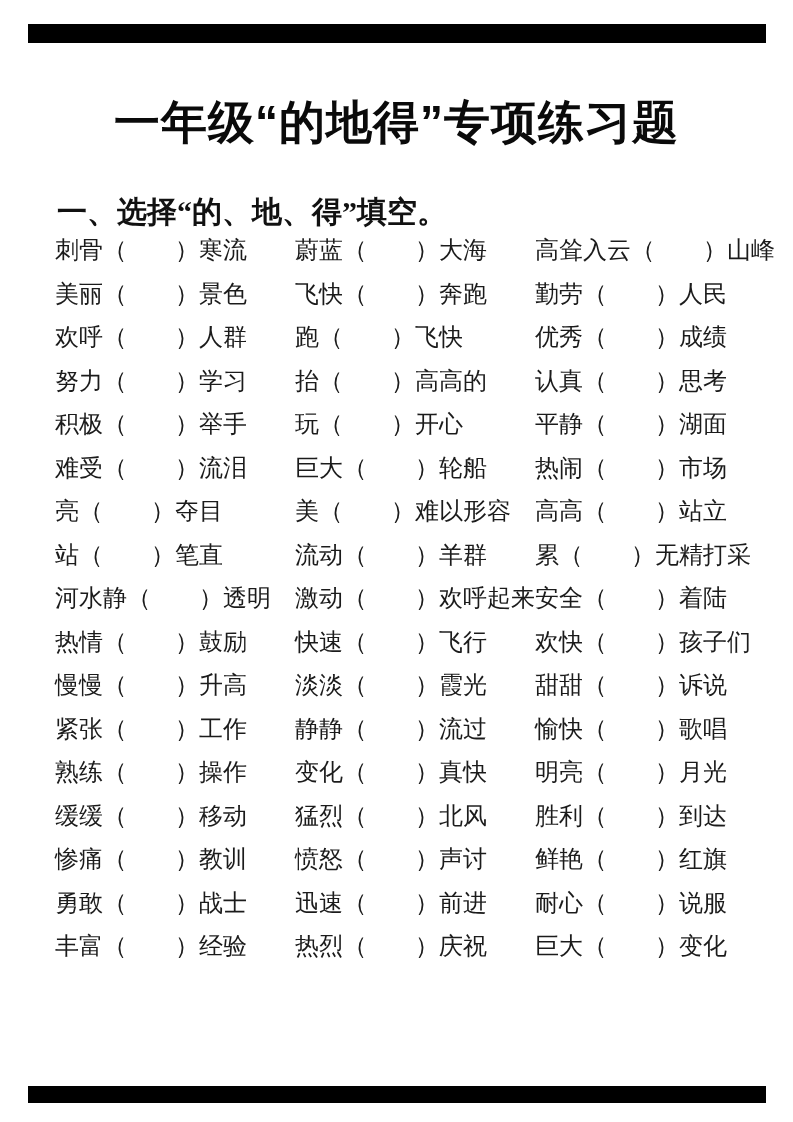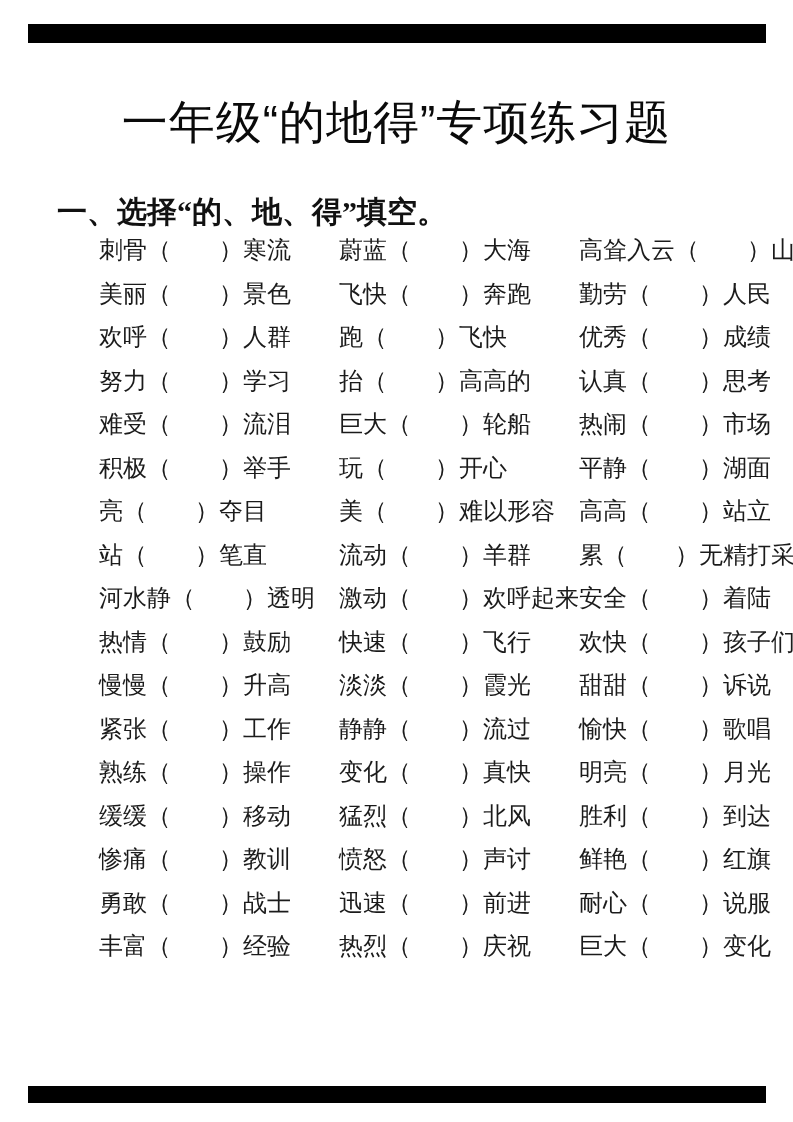--- a/index.html
+++ b/index.html
@@ -25,21 +25,21 @@
   .rule.top    { top: 24px;  height: 19px; }
   .rule.bottom { top: 1086px; height: 17px; }
   .doc-title {
     position: absolute;
     top: 92px;
     left: 0;
     width: 100%;
     margin: 0;
     text-align: center;
     font-family: "Liberation Sans", "DejaVu Sans", sans-serif;
-    font-weight: 400;
+    font-weight: 700;
     font-size: 46px;
     letter-spacing: 1px;
     color: #0a0a0a;
     white-space: nowrap;
   }
   .section-heading {
     position: absolute;
     top: 192px;
     left: 57px;
     margin: 0;
@@ -47,21 +47,20 @@
     font-weight: bold;
     font-size: 30px;
     color: #111111;
     white-space: nowrap;
   }
   .exercise-grid {
     position: absolute;
     top: 229px;
     left: 55px;
     right: 24px;
-    margin-left: 44px;
   }
   .exercise-row {
     display: grid;
     grid-template-columns: 240px 240px auto;
     height: 43.5px;
     line-height: 43.5px;
   }
   .exercise-item {
     font-size: 24px;
     white-space: nowrap;
@@ -94,28 +93,28 @@
         <span class="exercise-item">欢呼（　　）人群</span>
         <span class="exercise-item">跑（　　）飞快</span>
         <span class="exercise-item">优秀（　　）成绩</span>
       </div>
       <div class="exercise-row">
         <span class="exercise-item">努力（　　）学习</span>
         <span class="exercise-item">抬（　　）高高的</span>
         <span class="exercise-item">认真（　　）思考</span>
       </div>
       <div class="exercise-row">
+        <span class="exercise-item">积极（　　）举手</span>
+        <span class="exercise-item">玩（　　）开心</span>
+        <span class="exercise-item">平静（　　）湖面</span>
+      </div>
+      <div class="exercise-row">
         <span class="exercise-item">难受（　　）流泪</span>
         <span class="exercise-item">巨大（　　）轮船</span>
         <span class="exercise-item">热闹（　　）市场</span>
-      </div>
-      <div class="exercise-row">
-        <span class="exercise-item">积极（　　）举手</span>
-        <span class="exercise-item">玩（　　）开心</span>
-        <span class="exercise-item">平静（　　）湖面</span>
       </div>
       <div class="exercise-row">
         <span class="exercise-item">亮（　　）夺目</span>
         <span class="exercise-item">美（　　）难以形容</span>
         <span class="exercise-item">高高（　　）站立</span>
       </div>
       <div class="exercise-row">
         <span class="exercise-item">站（　　）笔直</span>
         <span class="exercise-item">流动（　　）羊群</span>
         <span class="exercise-item">累（　　）无精打采</span>

